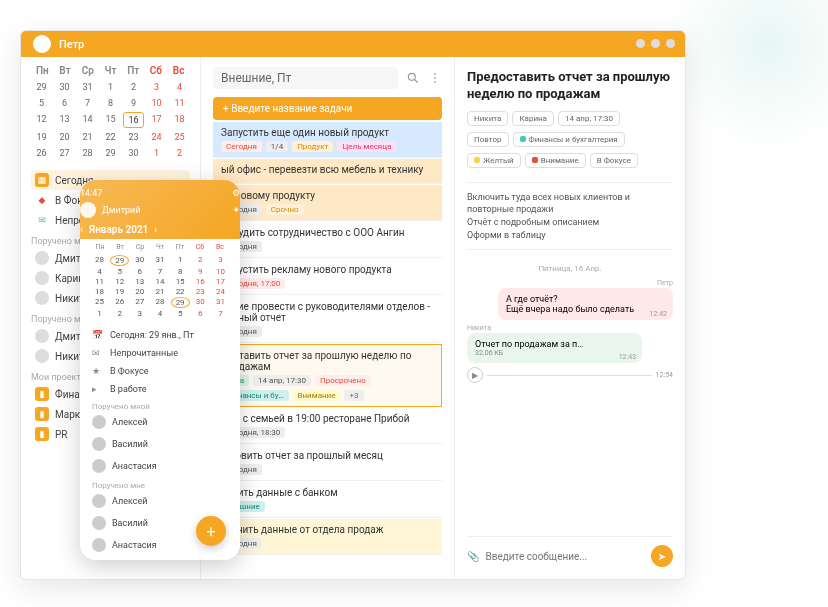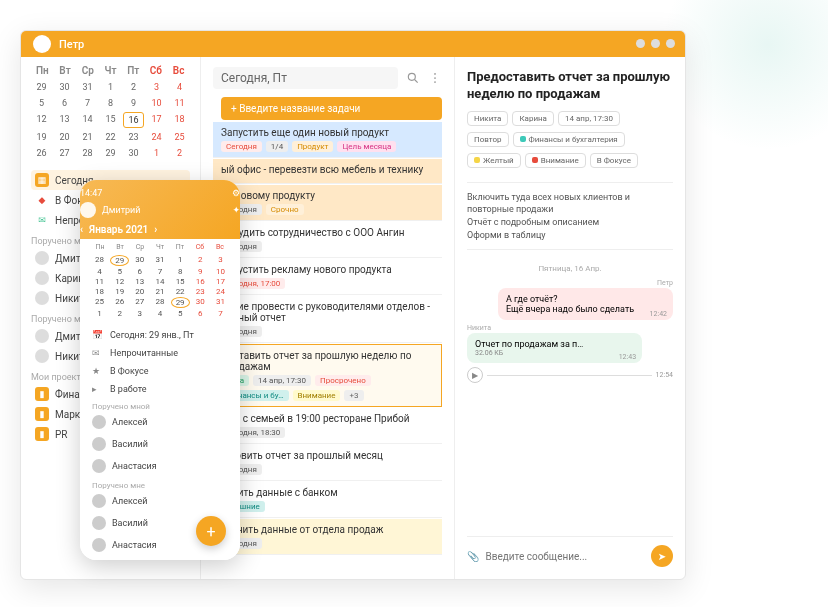--- a/index.html
+++ b/index.html
@@ -33,21 +33,21 @@
 .si-green { color:#3ec28f; }
 .si-user { width:14px; height:14px; border-radius:50%; background:#ddd; }
 .side-label { font-size:9px; color:#aaa; margin:6px 0 2px; }
 .si-folder { background:#f5a623; color:#fff; }
 
 
 .center { flex:1; padding:10px 12px; border-right:1px solid #eee; overflow:hidden; }
 .c-head { display:flex; align-items:center; gap:8px; margin-bottom:8px; }
 .c-title { font-size:12px; color:#666; display:flex; align-items:center; gap:6px; background:#f6f6f6; border-radius:4px; padding:4px 8px; flex:1; }
 .c-head .ico { width:14px; height:14px; color:#999; }
-.task-add { background:#f5a623; color:#fff; font-size:10px; padding:6px 10px; border-radius:4px; margin-bottom:2px;margin-left:8px; }
+.task-add { background:#f5a623; color:#fff; font-size:10px; padding:6px 10px; border-radius:4px; margin-bottom:2px; }
 .task-add::before { content:"+ "; }
 .tasks { display:flex; flex-direction:column; gap:1px; }
 .task { padding:5px 8px; font-size:10px; background:#fff; border-bottom:1px solid #f0f0f0; }
 .task .t-title { color:#333; margin-bottom:3px; }
 .task .t-meta { display:flex; gap:4px; flex-wrap:wrap; align-items:center; }
 .tag { font-size:8px; padding:1px 5px; border-radius:3px; background:#eee; color:#555; }
 .tag.red { background:#ffecec; color:#e74c3c; }
 .tag.pink { background:#ffe0ef; color:#d63384; }
 .tag.orange { background:#fff0d9; color:#d68b00; }
 .tag.yellow { background:#fffacc; color:#a17f00; }
@@ -220,21 +220,21 @@
           <div class="side-item">
             <span class="si-icon si-folder">▮</span>
             <span>PR</span>
           </div>
         </div>
     </div>
 
     <div class="center">
       <div class="c-head">
         <div class="c-title">
-            <span>Сегодня, Пт</span>
+            <span>Внешние, Пт</span>
           </div>
         <svg class="ico" viewBox="0 0 24 24" fill="none" stroke="currentColor" stroke-width="2">
             <circle cx="10" cy="10" r="6"></circle>
             <line x1="15" y1="15" x2="20" y2="20"></line>
           </svg>
         <svg class="ico" viewBox="0 0 24 24" fill="currentColor">
             <circle cx="12" cy="5" r="1.5"></circle>
             <circle cx="12" cy="12" r="1.5"></circle>
             <circle cx="12" cy="19" r="1.5"></circle>
           </svg>

